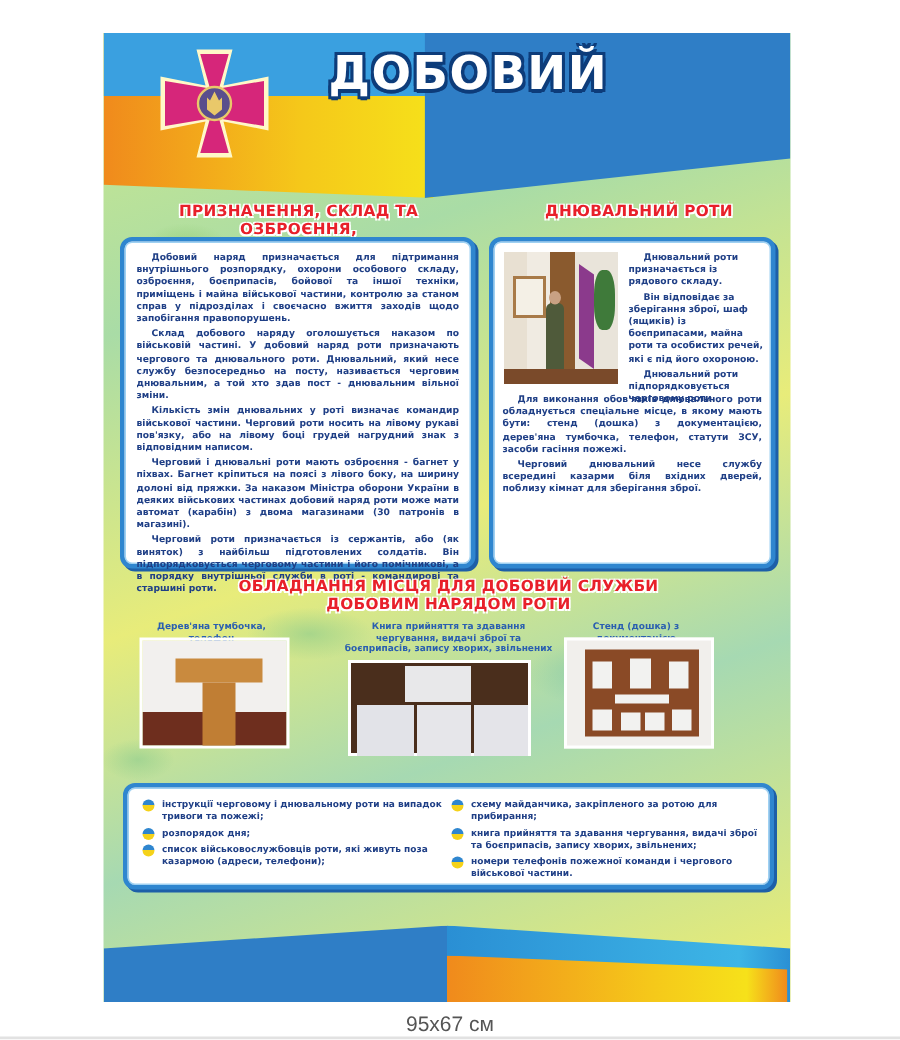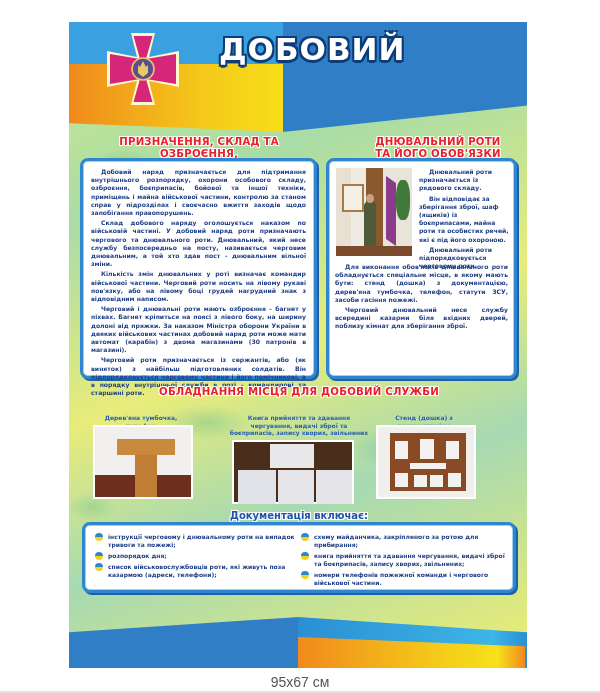--- a/index.html
+++ b/index.html
@@ -70,23 +70,22 @@
   <div class="panel" style="left:11px;top:136px;width:237px;height:221px;">
     <div class="ptext" style="position:absolute;left:8px;top:7px;right:8px;">
       <p>Добовий наряд призначається для підтримання внутрішнього розпорядку, охорони особового складу, озброєння, боєприпасів, бойової та іншої техніки, приміщень і майна військової частини, контролю за станом справ у підрозділах і своєчасно вжиття заходів щодо запобігання правопорушень.</p>
       <p>Склад добового наряду оголошується наказом по військовій частині. У добовий наряд роти призначають чергового та днювального роти. Днювальний, який несе службу безпосередньо на посту, називається черговим днювальним, а той хто здав пост - днювальним вільної зміни.</p>
       <p>Кількість змін днювальних у роті визначає командир військової частини. Черговий роти носить на лівому рукаві пов'язку, або на лівому боці грудей нагрудний знак з відповідним написом.</p>
       <p>Черговий і днювальні роти мають озброєння - багнет у піхвах. Багнет кріпиться на поясі з лівого боку, на ширину долоні від пряжки. За наказом Міністра оборони України в деяких військових частинах добовий наряд роти може мати автомат (карабін) з двома магазинами (30 патронів в магазині).</p>
       <p>Черговий роти призначається із сержантів, або (як виняток) з найбільш підготовлених солдатів. Він підпорядковується черговому частини і його помічникові, а в порядку внутрішньої служби в роті - командирові та старшині роти.</p>
     </div>
   </div>
 
-  <div class="sec-title" style="left:274px;top:114px;width:190px;">
+  <div class="sec-title" style="left:262px;top:114px;width:190px;">
     <div>ДНЮВАЛЬНИЙ РОТИ</div>
-    <div>ТА ЙОГО ОБОВ'ЯЗКИ</div>
   </div>
   <div class="panel" style="left:257px;top:136px;width:191px;height:221px;">
     <div class="photo" style="left:5px;top:5px;width:80px;height:92px;position:absolute;
                 background:linear-gradient(90deg,#e8e0d2 0 20%,#f0ebe2 20% 40%,#8a5a2e 40% 62%,#e9e4da 62% 100%);">
       <div style="position:absolute;left:6px;top:16px;width:18px;height:24px;border:2px solid #a87a48;background:#f4f0e6;"></div>
       <div style="position:absolute;left:28px;top:34px;width:12px;height:48px;background:#4f5a3a;border-radius:4px 4px 0 0;"></div>
       <div style="position:absolute;left:30px;top:26px;width:8px;height:9px;background:#c9a183;border-radius:50%;"></div>
       <div style="position:absolute;left:50px;top:8px;width:10px;height:70px;background:#8b3a8c;clip-path:polygon(0 0,100% 10%,100% 100%,0 90%);"></div>
       <div style="position:absolute;left:60px;top:12px;width:14px;height:40px;background:#3f7a3a;border-radius:40%;"></div>
       <div style="position:absolute;left:0;bottom:0;width:100%;height:10px;background:#7a4a2a;"></div>
@@ -97,20 +96,21 @@
       <p style="text-align:left">Днювальний роти підпорядковується черговому роти.</p>
     </div>
     <div class="ptext" style="position:absolute;left:6px;top:102px;right:6px;">
       <p>Для виконання обов'язків днювального роти обладнується спеціальне місце, в якому мають бути: стенд (дошка) з документацією, дерев'яна тумбочка, телефон, статути ЗСУ, засоби гасіння пожежі.</p>
       <p>Черговий днювальний несе службу всередині казарми біля вхідних дверей, поблизу кімнат для зберігання зброї.</p>
     </div>
   </div>
 
   <div class="sec-title" style="left:60px;top:364px;width:340px;">
     <div>ОБЛАДНАННЯ МІСЦЯ ДЛЯ ДОБОВИЙ СЛУЖБИ</div>
+    <div>ДОБОВИМ НАРЯДОМ РОТИ</div>
   </div>
 
   <div class="caption" style="left:22px;top:392px;width:100px;">Дерев'яна тумбочка, телефон</div>
   <div class="photo" style="left:24px;top:403px;width:100px;height:74px;background:linear-gradient(180deg,#f2f0ee 0 68%,#6e2e1e 68% 100%);">
     <div style="position:absolute;left:22px;top:12px;width:58px;height:16px;background:#c98a3e;"></div>
     <div style="position:absolute;left:40px;top:28px;width:22px;height:42px;background:#c07e34;"></div>
   </div>
 
   <div class="caption" style="left:160px;top:392px;width:140px;">Книга прийняття та здавання чергування, видачі зброї та боєприпасів, запису хворих, звільнених</div>
   <div class="photo" style="left:163px;top:418px;width:122px;height:64px;background:#4a2e1c;">
@@ -127,21 +127,20 @@
       <div style="position:absolute;left:30px;top:6px;width:14px;height:20px;background:#f2f2f0;"></div>
       <div style="position:absolute;left:56px;top:8px;width:13px;height:18px;background:#f2f2f0;"></div>
       <div style="position:absolute;left:20px;top:30px;width:36px;height:6px;background:#f2f2f0;"></div>
       <div style="position:absolute;left:5px;top:40px;width:13px;height:14px;background:#f2f2f0;"></div>
       <div style="position:absolute;left:24px;top:42px;width:13px;height:12px;background:#f2f2f0;"></div>
       <div style="position:absolute;left:40px;top:42px;width:13px;height:12px;background:#f2f2f0;"></div>
       <div style="position:absolute;left:58px;top:40px;width:13px;height:14px;background:#f2f2f0;"></div>
     </div>
   </div>
 
-  <div class="docs-title">Документація включає:</div>
   <div class="panel docs-box">
     <div class="docs-col" style="left:10px;width:200px;">
       <div class="doc-item">
         <span class="bullet"></span>
         <span class="doc-text">інструкції черговому і днювальному роти на випадок тривоги та пожежі;</span>
       </div>
       <div class="doc-item">
         <span class="bullet"></span>
         <span class="doc-text">розпорядок дня;</span>
       </div>

